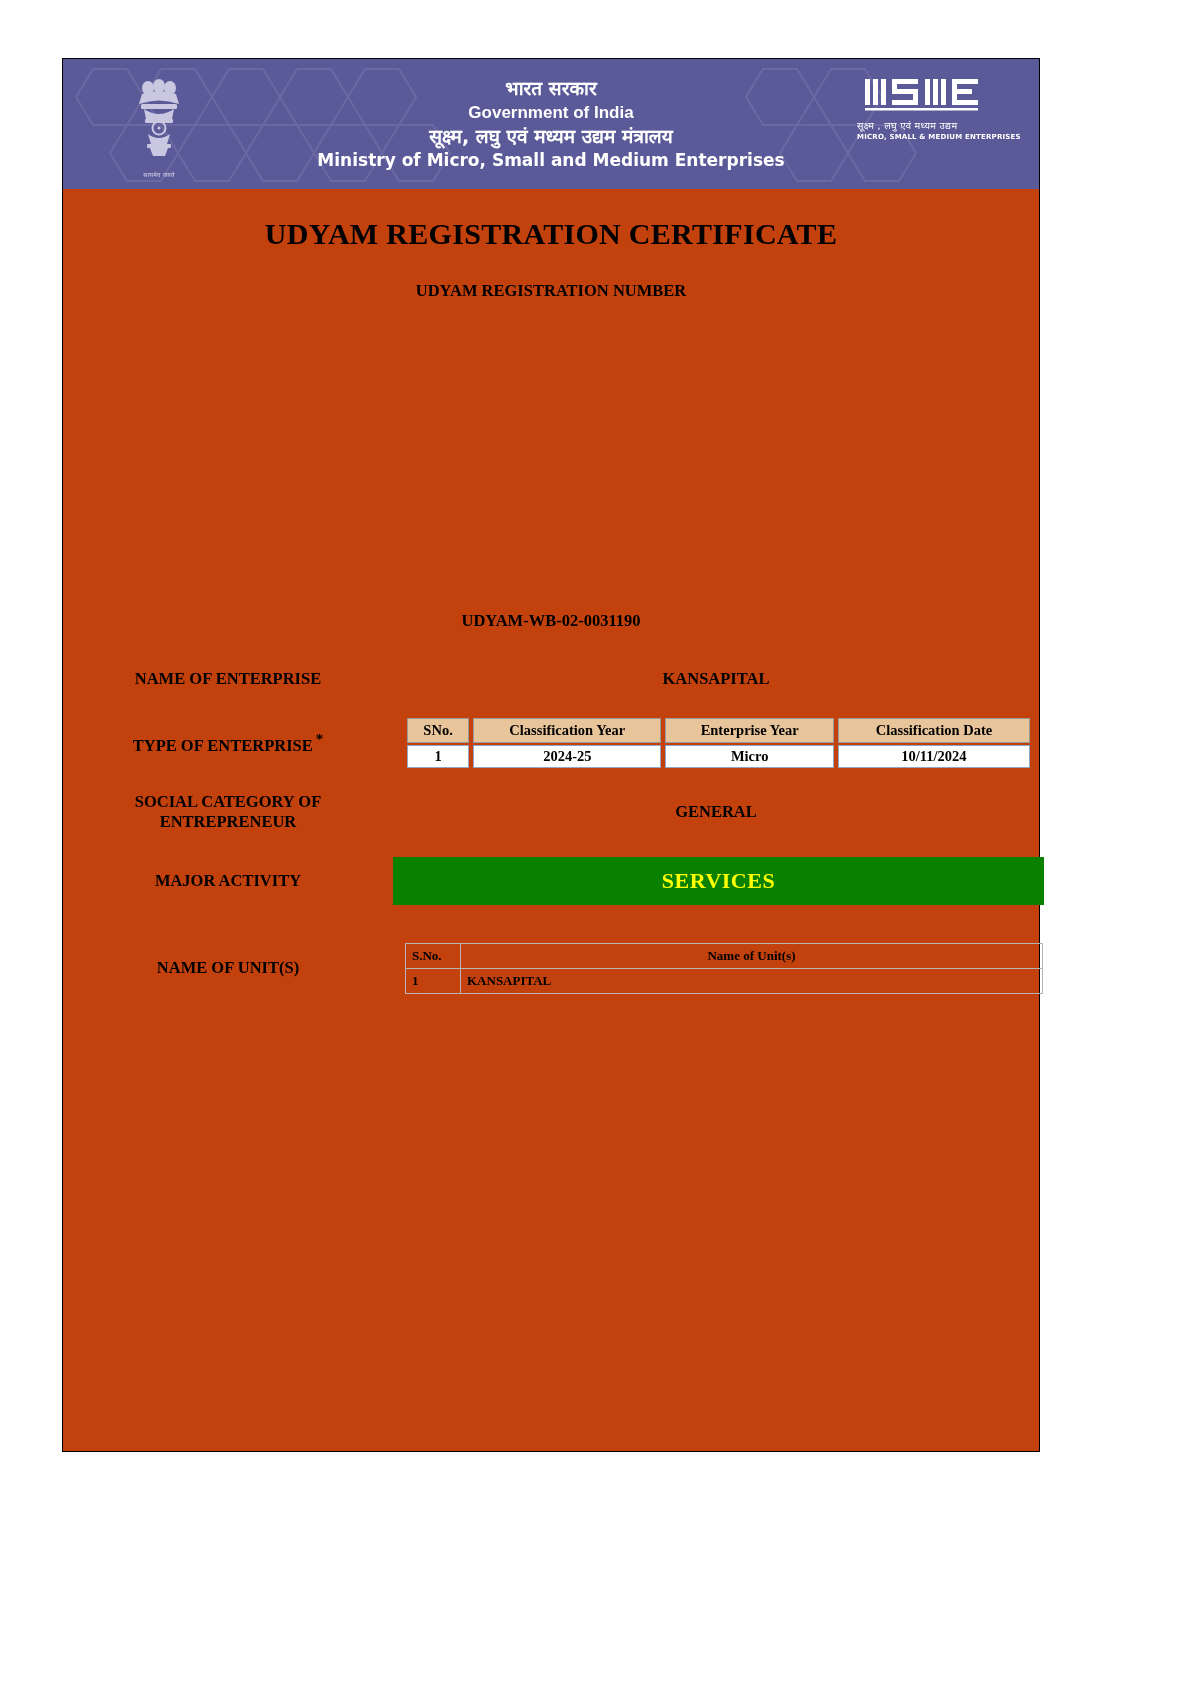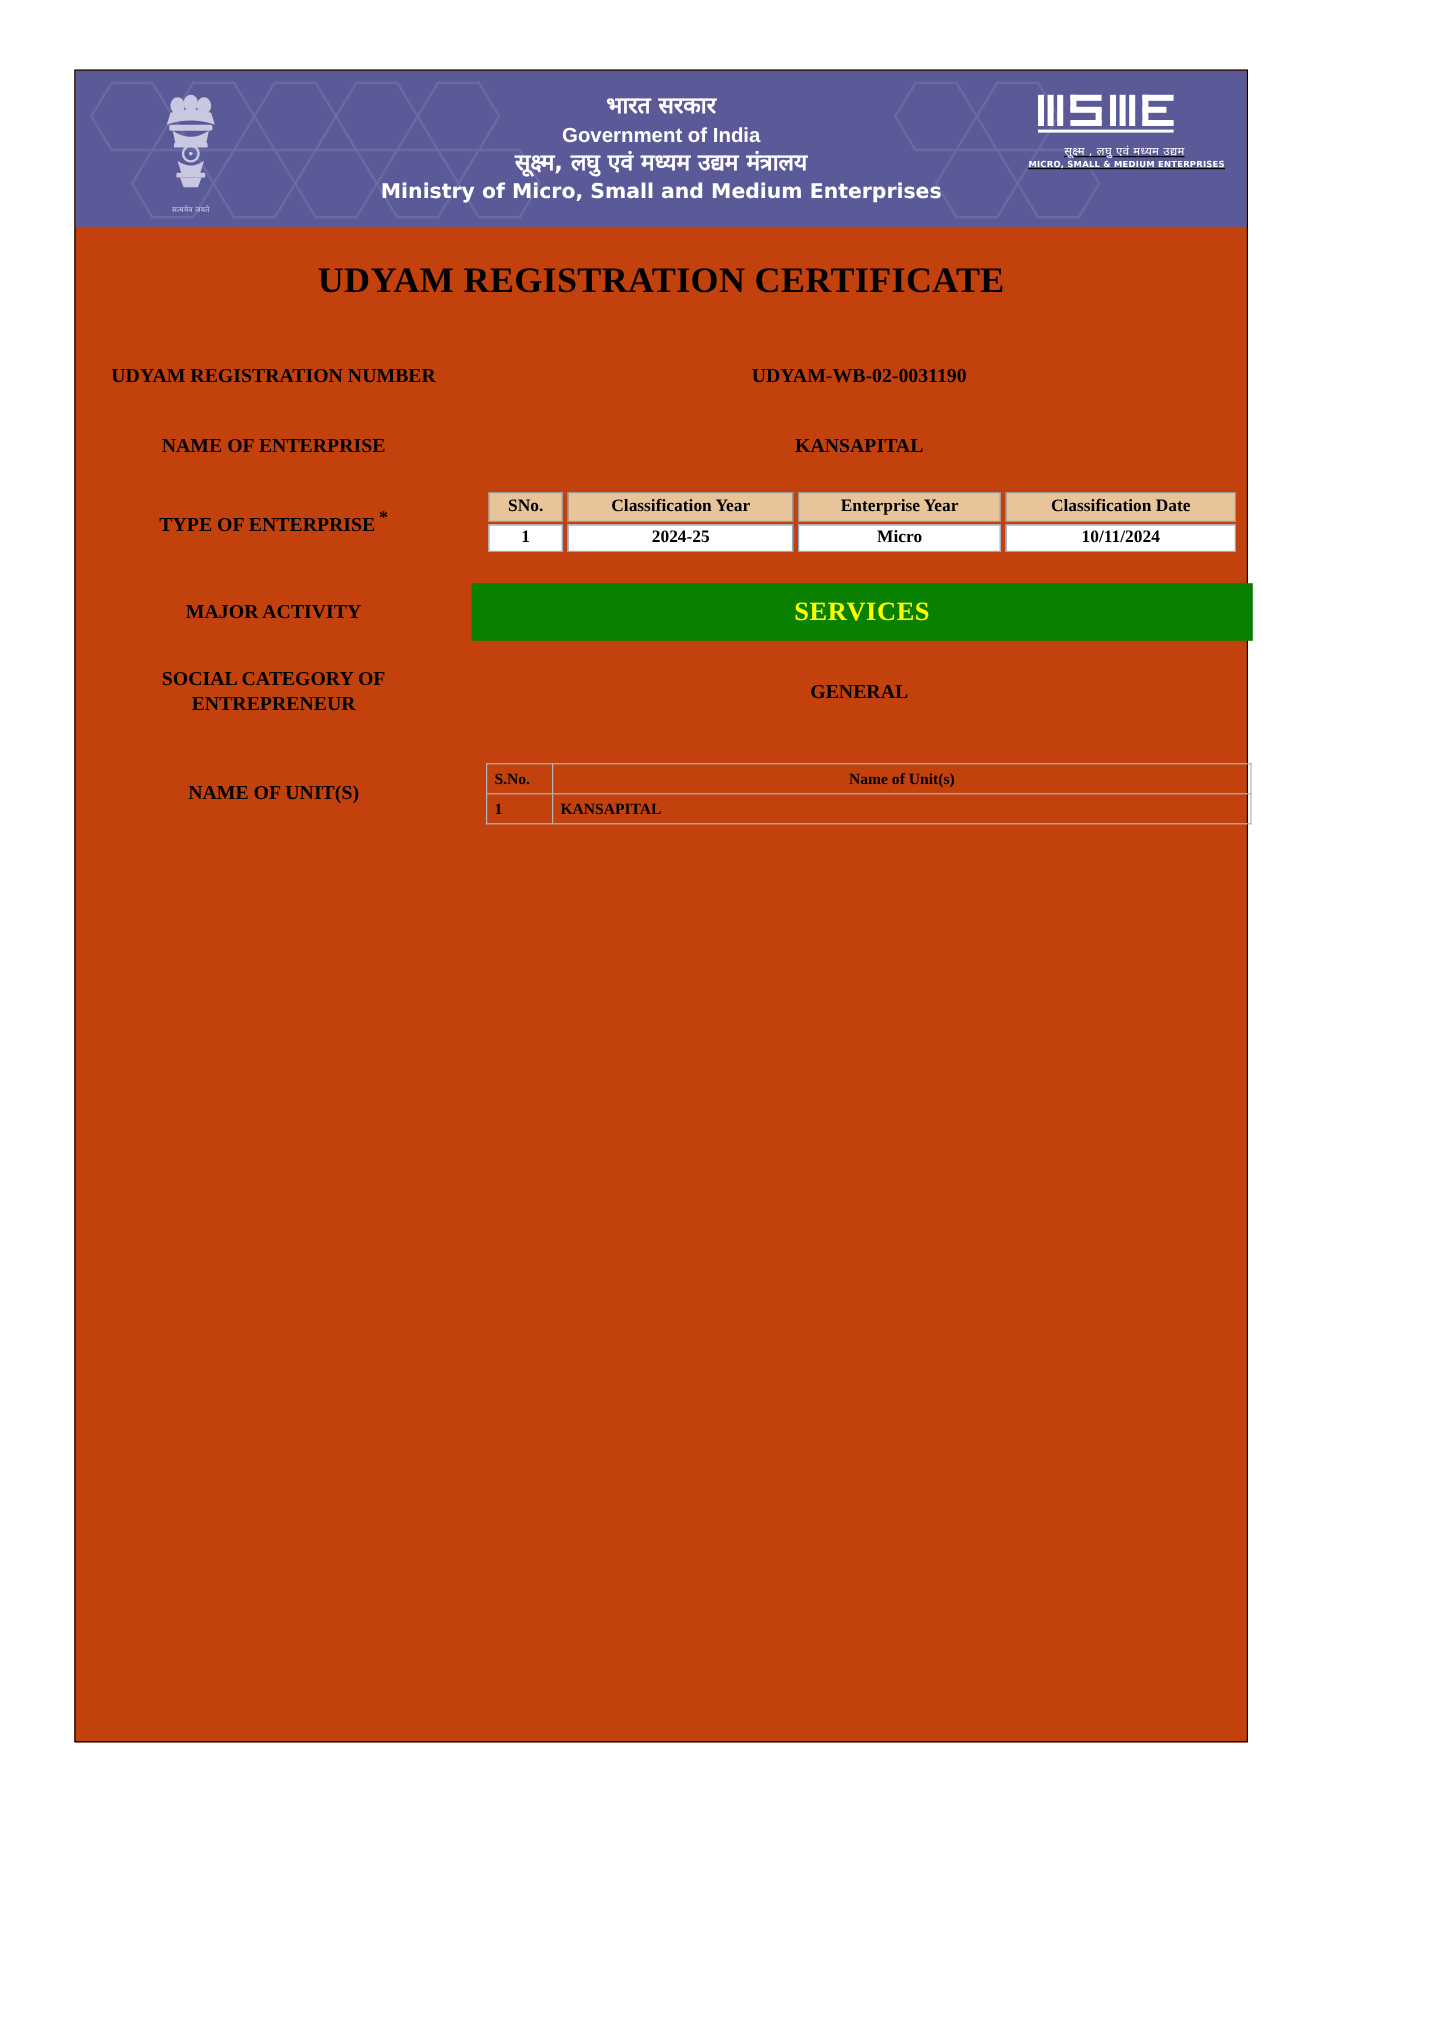--- a/index.html
+++ b/index.html
@@ -88,23 +88,21 @@
     font-family: "DejaVu Sans", sans-serif;
     font-size: 17px;
     font-weight: 700;
   }
 
   .msme-logo {
     position: absolute;
     right: 22px;
     top: 16px;
     width: 160px;
-    text-align: center;
     z-index: 2;
-    text-decoration: underline;
   }
   .msme-mark { display: block; margin: 0 auto; }
   .msme-hi {
     font-family: "DejaVu Sans", sans-serif;
     font-size: 9.5px;
     color: #ffffff;
     margin-top: 2px;
     letter-spacing: .3px;
     white-space: nowrap;
   }
@@ -153,21 +151,21 @@
     flex: 1;
     padding-right: 2px;
   }
   .sup-star {
     font-size: 15px;
     vertical-align: super;
     font-weight: 700;
     margin-left: 3px;
   }
 
-  #row-reg-number { margin-top: 52px; }
+  #row-reg-number { margin-top: 30px; flex-direction: column; }
   #row-enterprise-name { margin-top: 38px; }
   #row-type { margin-top: 26px; align-items: center; }
   #row-activity { margin-top: 24px; }
   #row-social { margin-top: 22px; }
   #row-units { margin-top: 38px; }
 
   
   .class-table {
     border-collapse: separate;
     border-spacing: 4px 2px;
@@ -344,32 +342,32 @@
             <td class="c-sno">1</td>
             <td class="c-year">2024-25</td>
             <td class="c-type">Micro</td>
             <td class="c-date">10/11/2024</td>
           </tr>
         </tbody>
       </table>
     </div>
   </div>
 
+  <div class="row" id="row-social">
+    <div class="row-label">SOCIAL CATEGORY OF ENTREPRENEUR</div>
+    <div class="row-value">GENERAL</div>
+  </div>
+
   <div class="row" id="row-activity">
     <div class="row-label">MAJOR ACTIVITY</div>
     <div class="row-value-area">
       <div class="activity-bar">
         <span class="activity-text">SERVICES</span>
       </div>
     </div>
-  </div>
-
-  <div class="row" id="row-social">
-    <div class="row-label">SOCIAL CATEGORY OF ENTREPRENEUR</div>
-    <div class="row-value">GENERAL</div>
   </div>
 
   <div class="row" id="row-units">
     <div class="row-label">NAME OF UNIT(S)</div>
     <div class="row-value-area">
       <table class="units-table">
         <thead>
           <tr>
             <th class="u-sno">S.No.</th>
             <th class="u-name">Name of Unit(s)</th>

